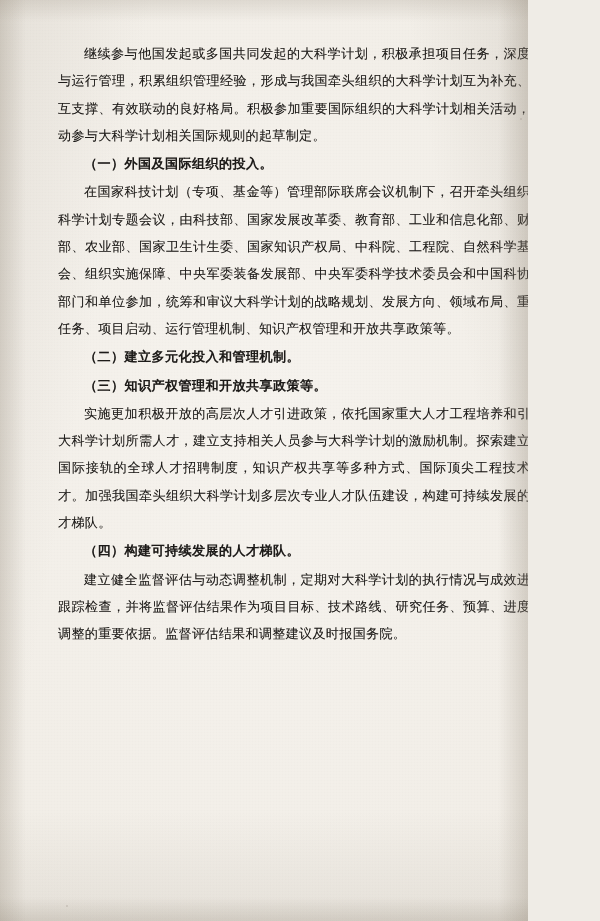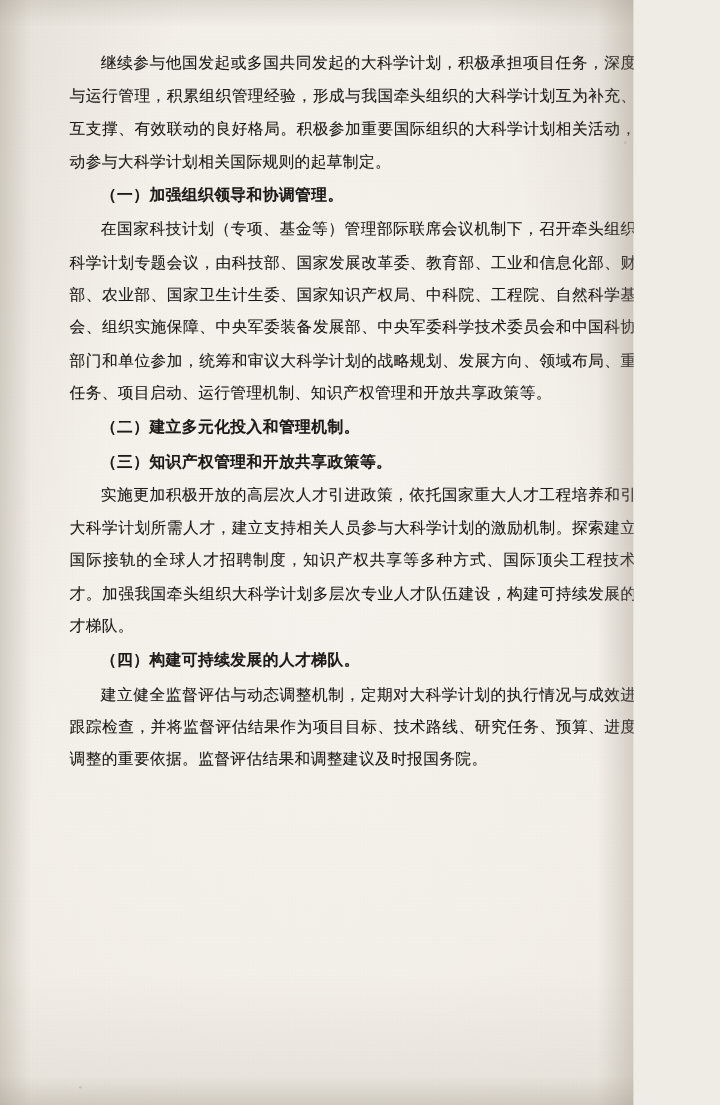--- a/index.html
+++ b/index.html
@@ -104,21 +104,21 @@
     pointer-events: none;
   }
 </style>
 </head>
 <body>
 
 <div class="page">
 
   <div class="body-text">
     <p class="indent">继续参与他国发起或多国共同发起的大科学计划，积极承担项目任务，深度参与运行管理，积累组织管理经验，形成与我国牵头组织的大科学计划互为补充、相互支撑、有效联动的良好格局。积极参加重要国际组织的大科学计划相关活动，主动参与大科学计划相关国际规则的起草制定。</p>
-    <p class="subheading">（一）加强组织领导和协调管理。</p>
+    <p class="subheading">（一）外国及国际组织的投入。</p>
     <p class="indent">在国家科技计划（专项、基金等）管理部际联席会议机制下，召开牵头组织大科学计划专题会议，由科技部、国家发展改革委、教育部、工业和信息化部、财政部、农业部、国家卫生计生委、国家知识产权局、中科院、工程院、自然科学基金会、组织实施保障、中央军委装备发展部、中央军委科学技术委员会和中国科协等部门和单位参加，统筹和审议大科学计划的战略规划、发展方向、领域布局、重点任务、项目启动、运行管理机制、知识产权管理和开放共享政策等。</p>
     <p class="subheading">（二）建立多元化投入和管理机制。</p>
     <p class="subheading">（三）知识产权管理和开放共享政策等。</p>
     <p class="indent">实施更加积极开放的高层次人才引进政策，依托国家重大人才工程培养和引进大科学计划所需人才，建立支持相关人员参与大科学计划的激励机制。探索建立与国际接轨的全球人才招聘制度，知识产权共享等多种方式、国际顶尖工程技术人才。加强我国牵头组织大科学计划多层次专业人才队伍建设，构建可持续发展的人才梯队。</p>
     <p class="subheading">（四）构建可持续发展的人才梯队。</p>
     <p class="indent">建立健全监督评估与动态调整机制，定期对大科学计划的执行情况与成效进行跟踪检查，并将监督评估结果作为项目目标、技术路线、研究任务、预算、进度等调整的重要依据。监督评估结果和调整建议及时报国务院。</p>
   </div>
 
   <div class="edge-left"></div>
   <div class="edge-right"></div>

